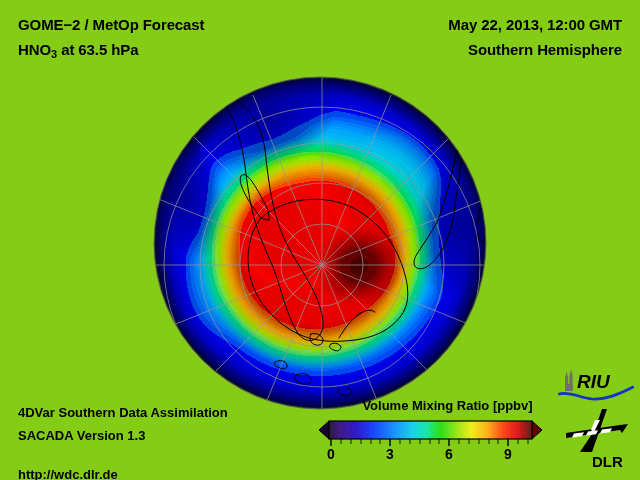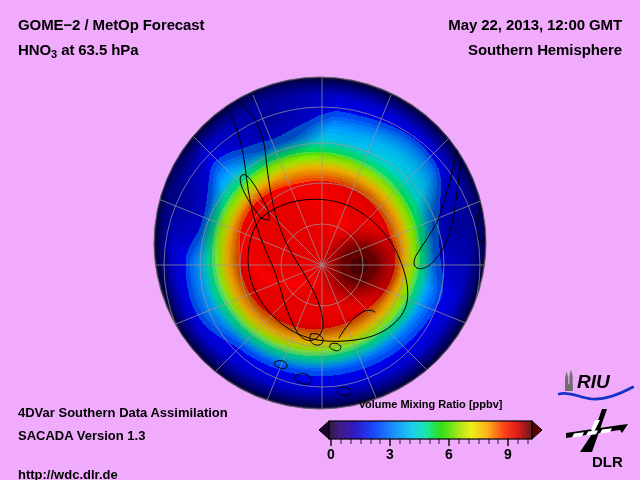--- a/index.html
+++ b/index.html
@@ -4,21 +4,21 @@
 <style>
   html, body {
     margin: 0;
     padding: 0;
     background: #ffffff;
   }
   #page {
     position: relative;
     width: 640px;
     height: 480px;
-    background: #f0abfc;
+    background: #84cc16;
     overflow: hidden;
     font-family: "Liberation Sans", sans-serif;
     -webkit-font-smoothing: antialiased;
   }
 
   
   .hdr {
     position: absolute;
     font-size: 15px;
     font-weight: bold;
@@ -61,25 +61,25 @@
   
   #cbar-block {
     position: absolute;
     left: 318px;
     top: 398px;
     width: 225px;
     height: 70px;
   }
   #cbar-title {
     position: absolute;
-    left: 0;
+    left: 17px;
     top: 0;
     width: 225px;
     text-align: center;
-    font-size: 11px;
+    font-size: 13px;
     font-weight: bold;
     color: #000000;
     white-space: nowrap;
   }
   #cbar-svg {
     position: absolute;
     left: 0;
     top: 20px;
   }
   .cbar-tick-label {

